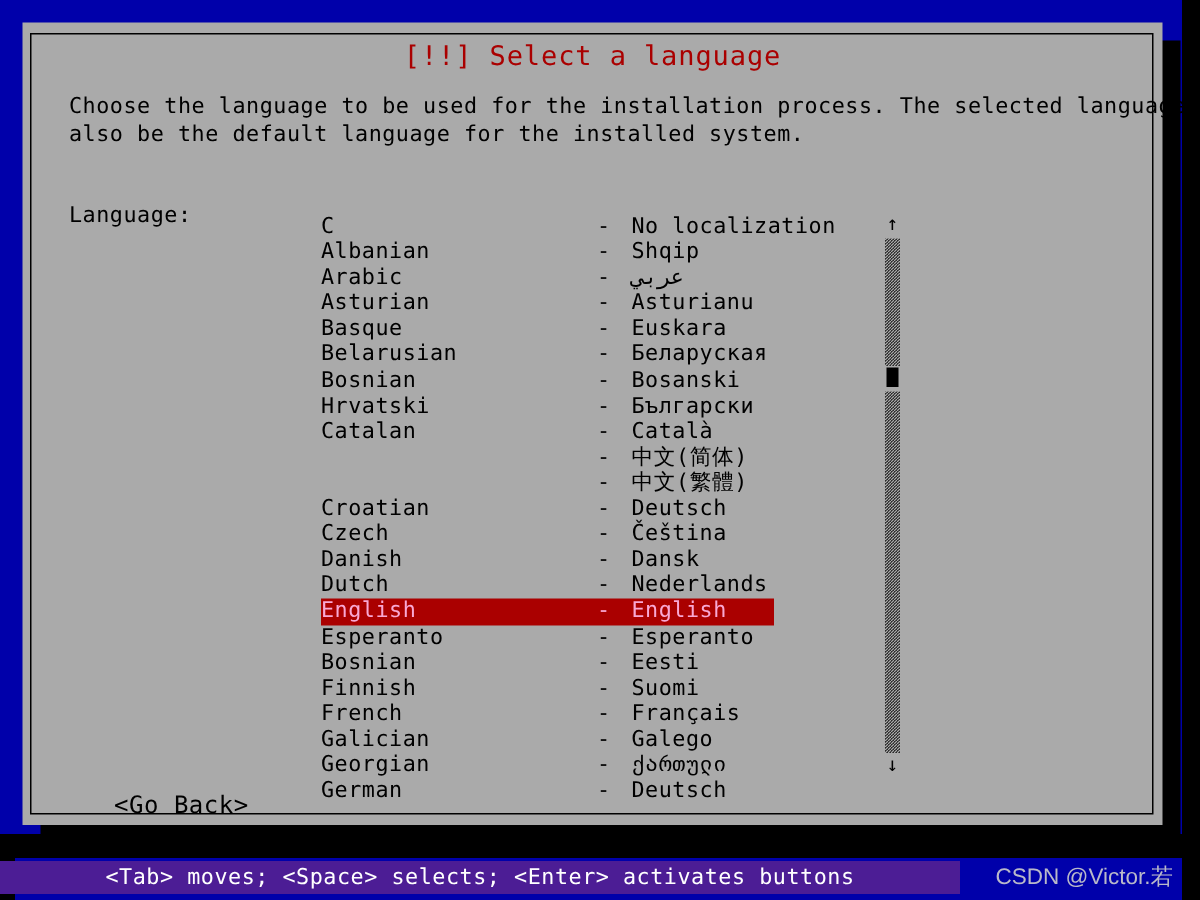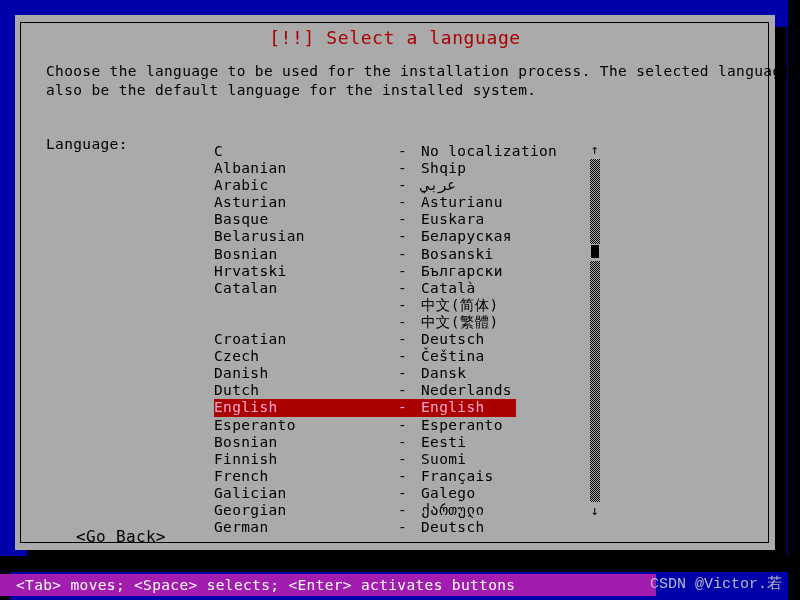--- a/index.html
+++ b/index.html
@@ -211,33 +211,34 @@
   #footer {
     position: absolute;
     left: 0px;
     top: 574px;
     height: 22px;
     line-height: 22px;
     color: #ffffff;
     font-size: 14.5px;
     letter-spacing: 0.35px;
     white-space: pre;
-    background: #a21caf;
-    padding-left: 16px;
+    background: #4c1d95;
+    padding-left: 0px;
     width: 640px;
+    text-align: center;
   }
   #watermark {
     position: absolute;
     right: 18px;
     top: 574px;
     height: 22px;
     line-height: 22px;
     color: #b9b9c9;
     font-size: 15px;
-    font-family: Liberation Mono, monospace;
+    font-family: Liberation Sans, sans-serif;
     white-space: pre;
   }
 </style>
 </head>
 <body>
 
 <div id="screen">
 
   <div class="edge-black-right"></div>
   <div class="edge-black-bottom"></div>

